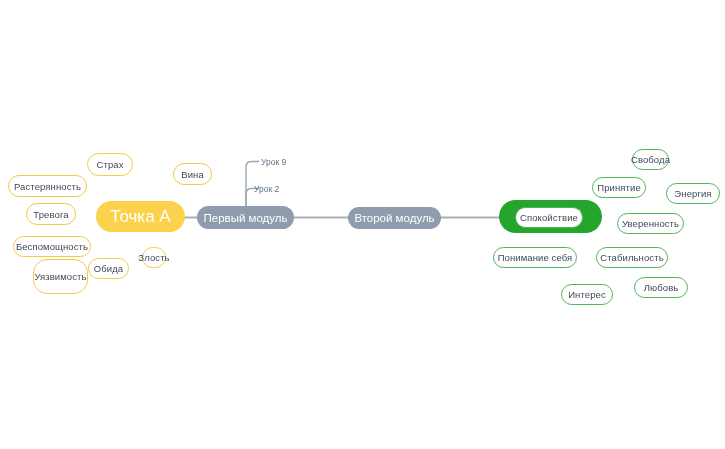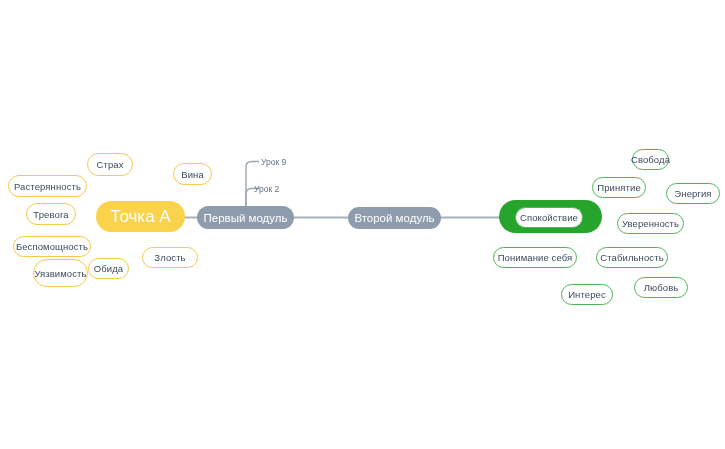--- a/index.html
+++ b/index.html
@@ -54,23 +54,23 @@
 
   <div class="pill" id="module-2">Второй модуль</div>
 
   <div class="pill" id="point-b">Точка В</div>
 
 <div class="bubble yellow" style="left: 87px; top: 153px; width: 46px; height: 23px;">Страх</div>
     <div class="bubble yellow" style="left: 145px; top: 163px; width: 39px; height: 22px; margin-left: 28px;">Вина</div>
     <div class="bubble yellow" style="left: 8px; top: 175px; width: 79px; height: 22px;">Растерянность</div>
     <div class="bubble yellow" style="left: 26px; top: 203px; width: 50px; height: 22px;">Тревога</div>
     <div class="bubble yellow" style="left: 13px; top: 236px; width: 78px; height: 21px;">Беспомощность</div>
-    <div class="bubble yellow" style="left: 33px; top: 259px; width: 55px; height: 28px;">Уязвимость</div>
+    <div class="bubble yellow" style="left: 33px; top: 259px; width: 55px; height: 35px;">Уязвимость</div>
     <div class="bubble yellow" style="left: 88px; top: 258px; width: 41px; height: 21px;">Обида</div>
-    <div class="bubble yellow" style="left: 142px; top: 247px; width: 56px; height: 21px;">Злость</div>
+    <div class="bubble yellow" style="left: 142px; top: 247px; width: 24px; height: 21px;">Злость</div>
     <div class="bubble green" style="left: 632px; top: 149px; width: 37px; height: 21px;">Свобода</div>
     <div class="bubble green" style="left: 515px; top: 163px; width: 68px; height: 21px; margin-top: 44px;">Спокойствие</div>
     <div class="bubble green" style="left: 592px; top: 177px; width: 54px; height: 21px;">Принятие</div>
     <div class="bubble green" style="left: 666px; top: 183px; width: 54px; height: 21px;">Энергия</div>
     <div class="bubble green" style="left: 617px; top: 213px; width: 67px; height: 21px;">Уверенность</div>
     <div class="bubble green" style="left: 493px; top: 247px; width: 84px; height: 21px;">Понимание себя</div>
     <div class="bubble green" style="left: 596px; top: 247px; width: 72px; height: 21px;">Стабильность</div>
     <div class="bubble green" style="left: 561px; top: 277px; width: 52px; height: 21px; margin-top: 7px;">Интерес</div>
     <div class="bubble green" style="left: 634px; top: 277px; width: 54px; height: 21px;">Любовь</div>
   </div>

